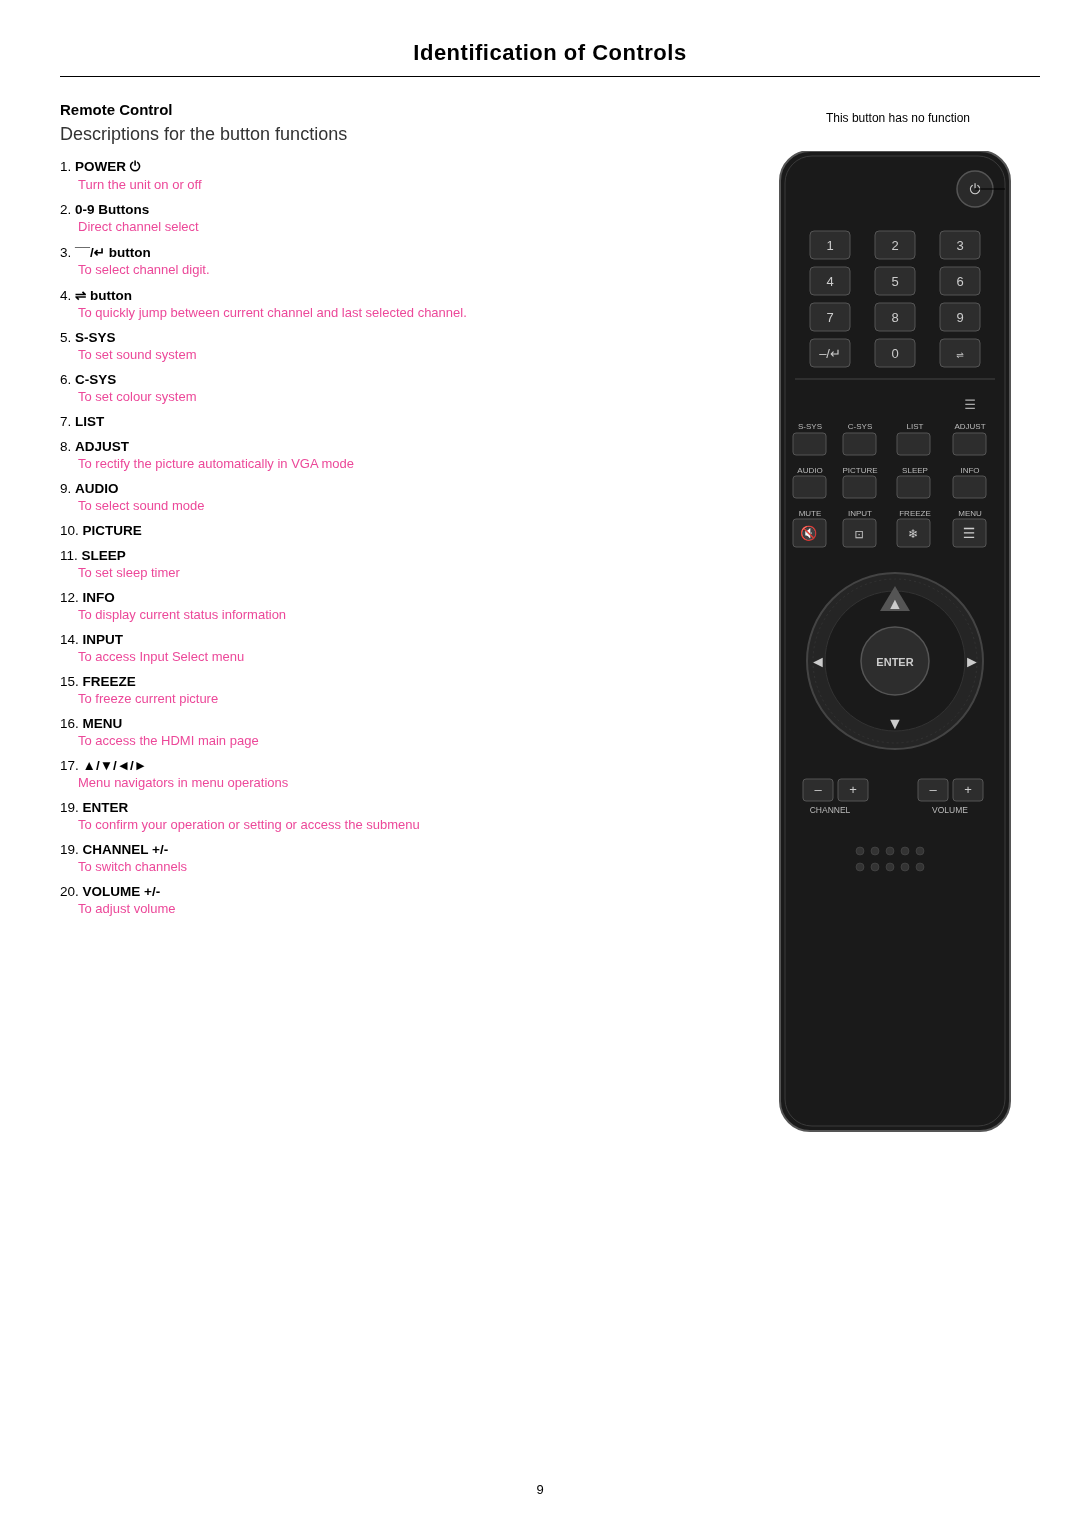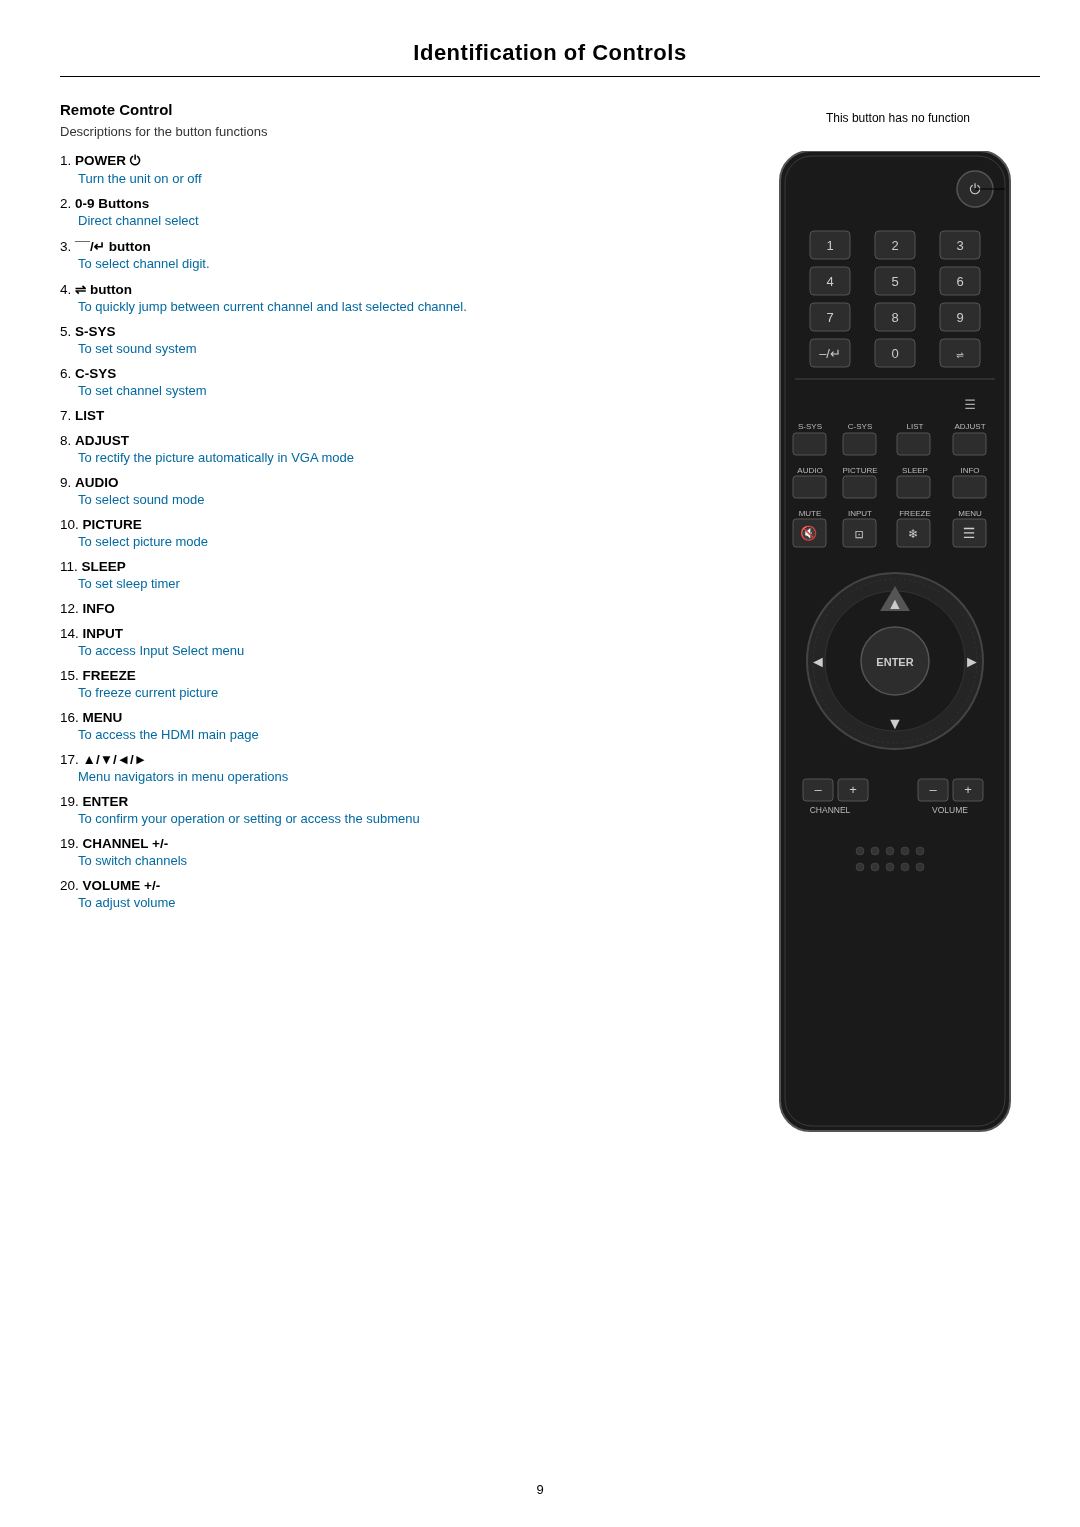--- a/index.html
+++ b/index.html
@@ -50,21 +50,21 @@
       text-align: center;
     }
 
     .section-title {
       font-weight: bold;
       font-size: 15px;
       margin-bottom: 6px;
     }
 
     .description-text {
-      font-size: 13px;
+      font-size: 18px;
       margin-bottom: 14px;
       color: #333;
     }
 
     .control-item {
       margin-bottom: 10px;
     }
 
     .control-label {
       font-size: 13.5px;
@@ -74,21 +74,21 @@
     .control-label .num {
       font-weight: normal;
     }
 
     .control-label .name {
       font-weight: bold;
     }
 
     .control-desc {
       font-size: 13px;
-      color: #0369a1;
+      color: #ec4899;
       margin-left: 18px;
       margin-bottom: 2px;
     }
 
     
     .remote-wrapper {
       position: relative;
       margin-top: 0;
     }
 
@@ -155,21 +155,21 @@
           <div class="control-label">
             <span class="num">5. </span><span class="name">S-SYS</span>
           </div>
           <div class="control-desc">To set sound system</div>
         </div>
 
         <div class="control-item">
           <div class="control-label">
             <span class="num">6. </span><span class="name">C-SYS</span>
           </div>
-          <div class="control-desc">To set channel system</div>
+          <div class="control-desc">To set colour system</div>
         </div>
 
         <div class="control-item">
           <div class="control-label">
             <span class="num">7. </span><span class="name">LIST</span>
           </div>
         </div>
 
         <div class="control-item">
           <div class="control-label">
@@ -182,34 +182,34 @@
           <div class="control-label">
             <span class="num">9. </span><span class="name">AUDIO</span>
           </div>
           <div class="control-desc">To select sound mode</div>
         </div>
 
         <div class="control-item">
           <div class="control-label">
             <span class="num">10. </span><span class="name">PICTURE</span>
           </div>
-          <div class="control-desc">To select picture mode</div>
         </div>
 
         <div class="control-item">
           <div class="control-label">
             <span class="num">11. </span><span class="name">SLEEP</span>
           </div>
           <div class="control-desc">To set sleep timer</div>
         </div>
 
         <div class="control-item">
           <div class="control-label">
             <span class="num">12. </span><span class="name">INFO</span>
           </div>
+          <div class="control-desc">To display current status information</div>
         </div>
 
 
         <div class="control-item">
           <div class="control-label">
             <span class="num">14. </span><span class="name">INPUT</span>
           </div>
           <div class="control-desc">To access Input Select menu</div>
         </div>
 

